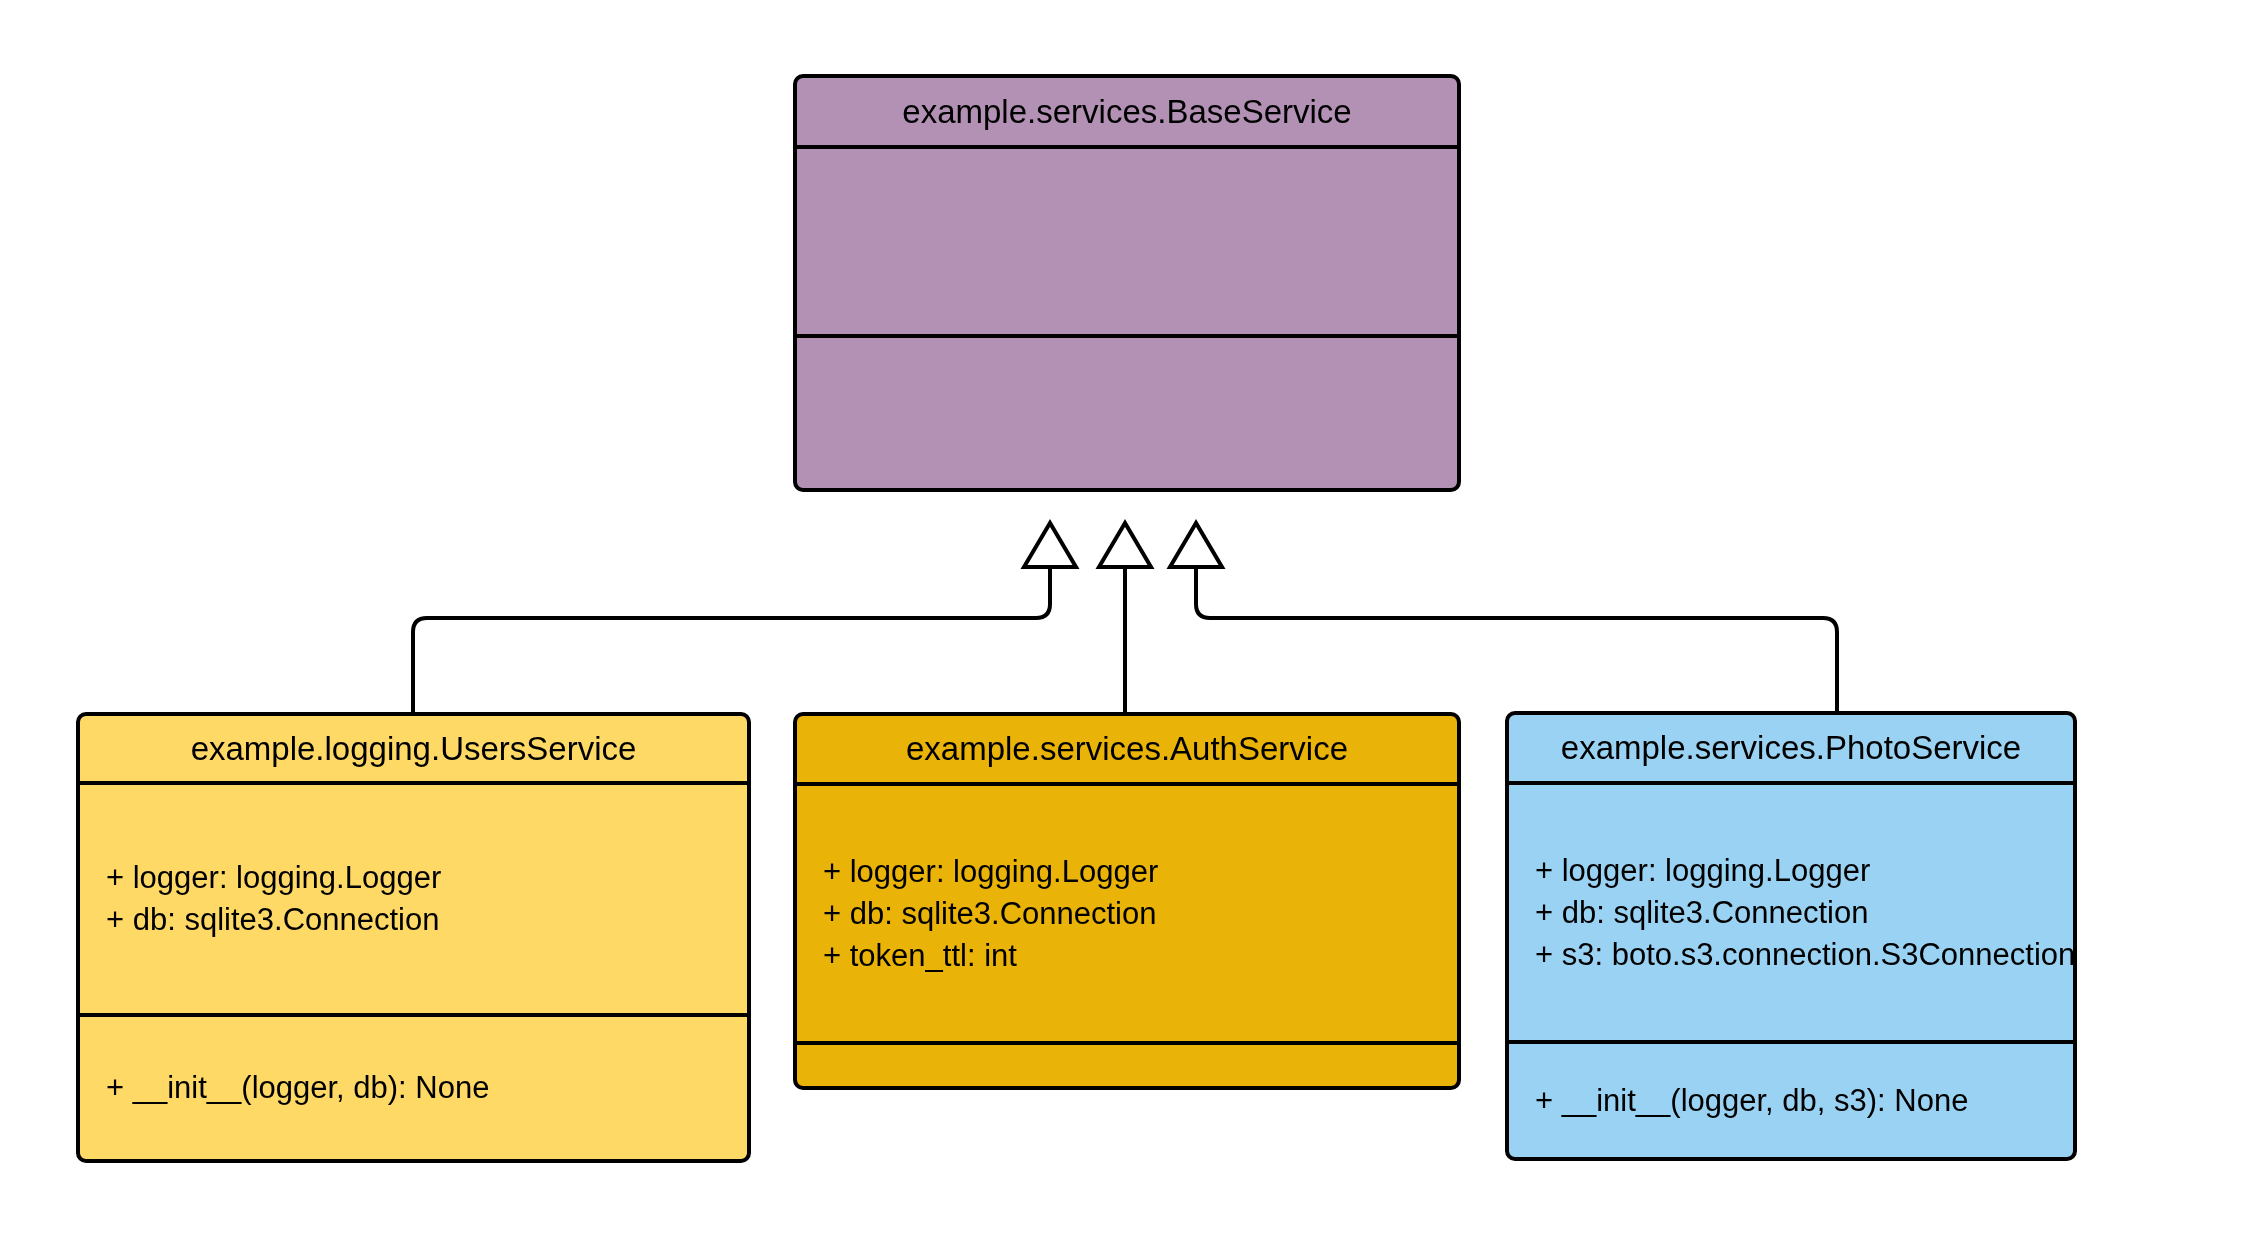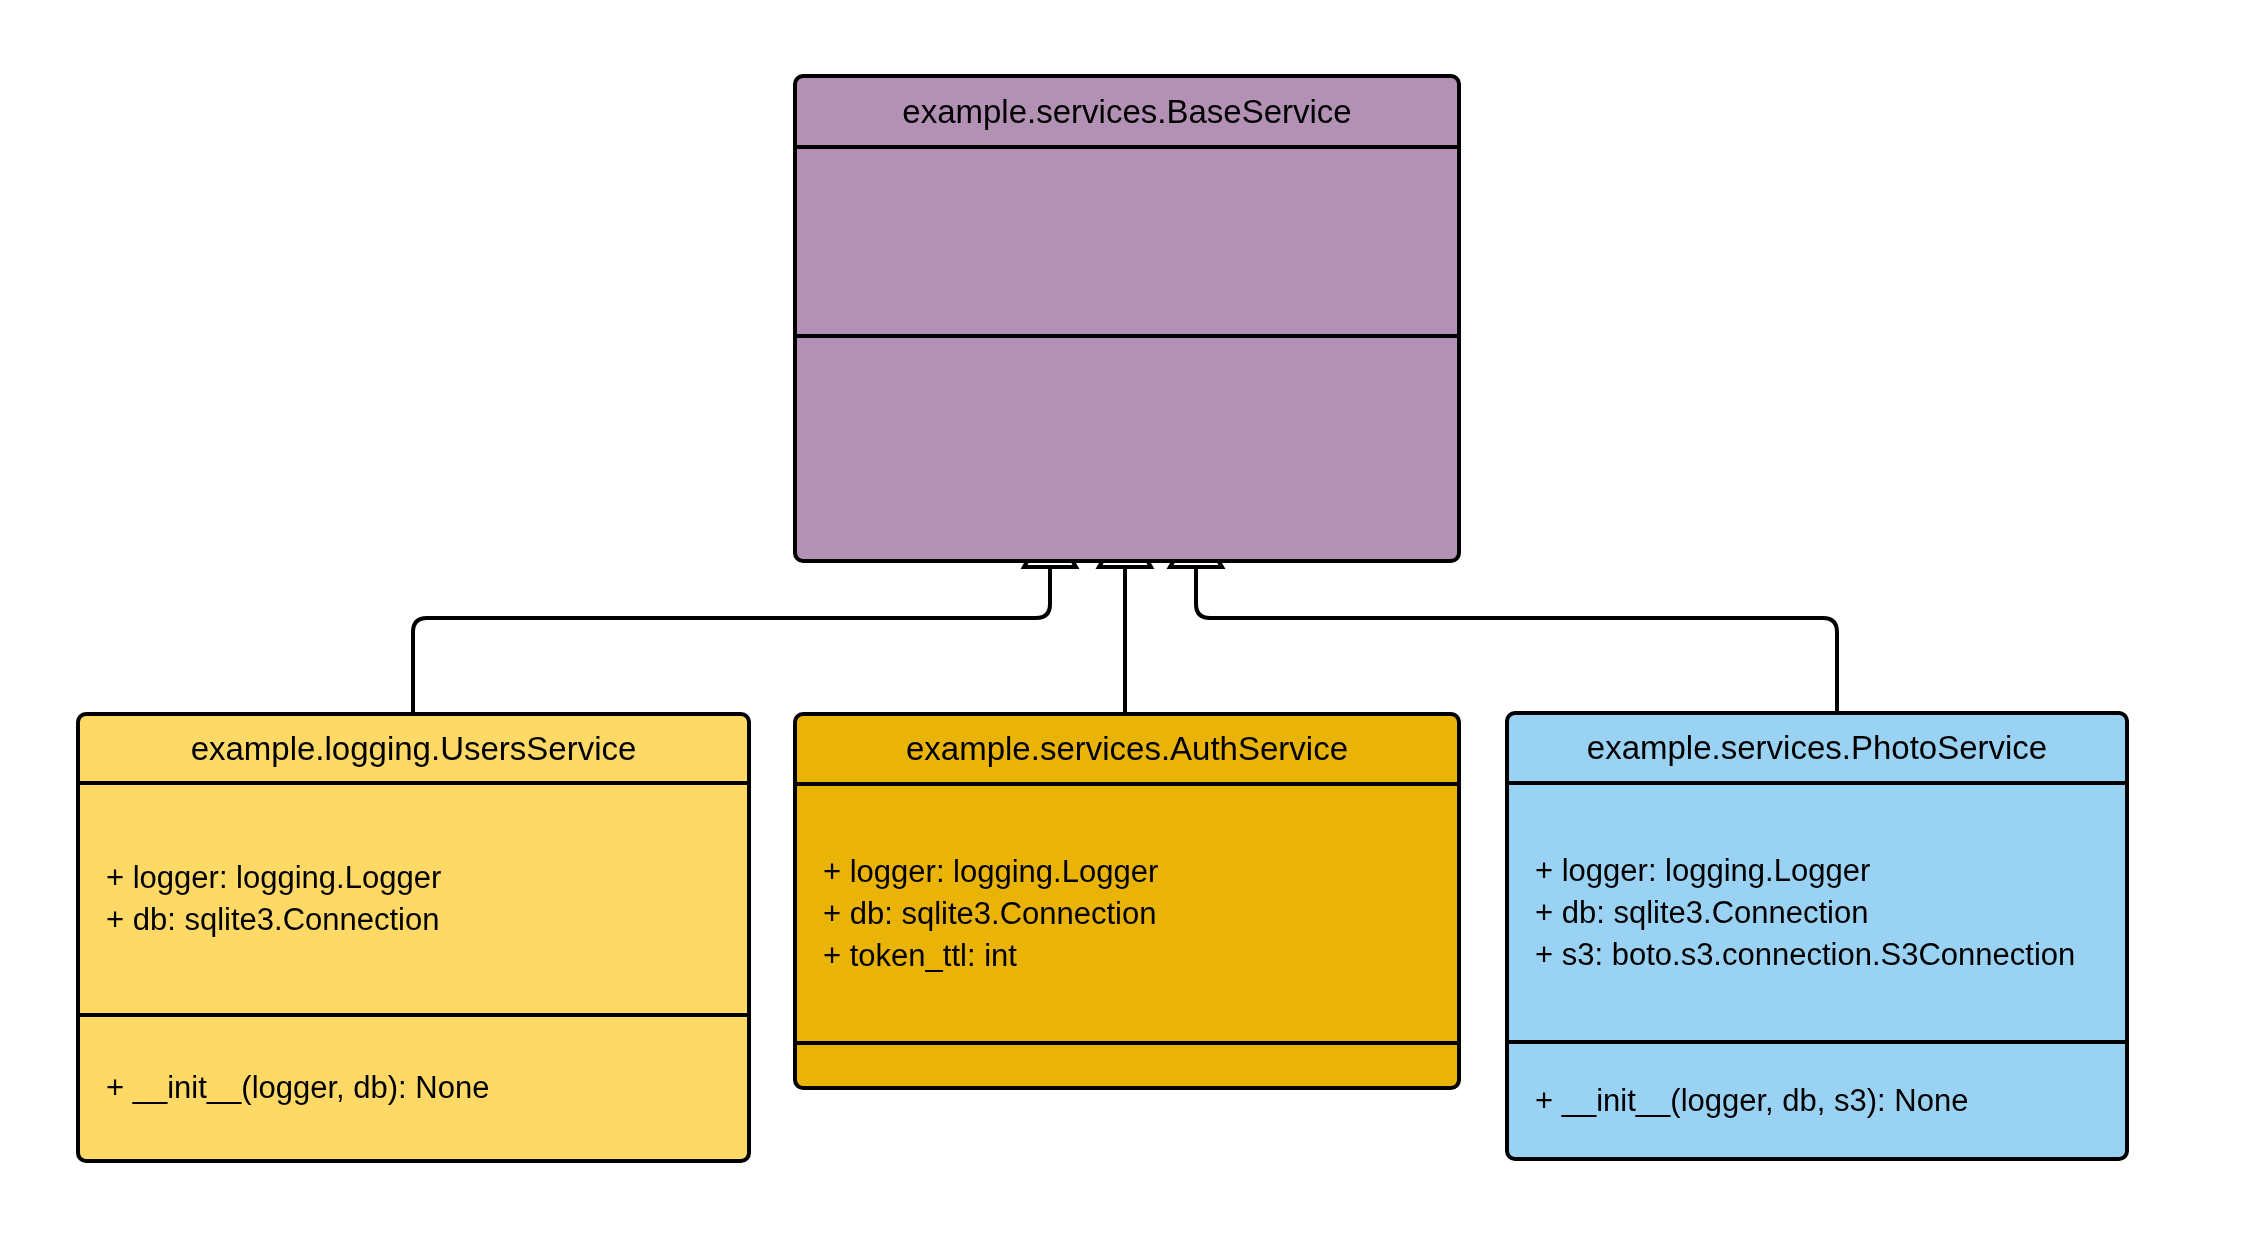--- a/index.html
+++ b/index.html
@@ -61,33 +61,33 @@
     padding-left: 26px;
     font-size: 31px;
   }
   .sec.attrs { border-bottom: 4px solid #000000; }
   .sec.methods { flex: 1 1 auto; }
   .line {
     line-height: 42px;
     white-space: nowrap;
   }
   
-  .box-base   { left: 793px;  top: 74px;  width: 668px; height: 489px; background: #b291b4; }
+  .box-base   { left: 793px;  top: 74px;  width: 668px; height: 418px; background: #b291b4; }
   .box-base .uml-title { height: 71px; }
   .box-base .sec.attrs { height: 189px; }
   
   .box-users  { left: 76px;   top: 712px; width: 675px; height: 451px; background: #ffd966; }
   .box-users .uml-title { height: 69px; }
   .box-users .sec.attrs { height: 232px; }
   
   .box-auth   { left: 793px;  top: 712px; width: 668px; height: 378px; background: #eab308; }
   .box-auth .uml-title { height: 70px; }
   .box-auth .sec.attrs { height: 259px; }
   
-  .box-photo  { left: 1505px; top: 711px; width: 624px; height: 450px; background: #99d2f2; }
+  .box-photo  { left: 1505px; top: 711px; width: 572px; height: 450px; background: #99d2f2; }
   .box-photo .uml-title { height: 70px; }
   .box-photo .sec.attrs { height: 259px; }
 </style>
 </head>
 <body>
 
 <div class="canvas">
 
   <svg class="connectors" viewBox="0 0 2250 1238" xmlns="http://www.w3.org/2000/svg">
 

